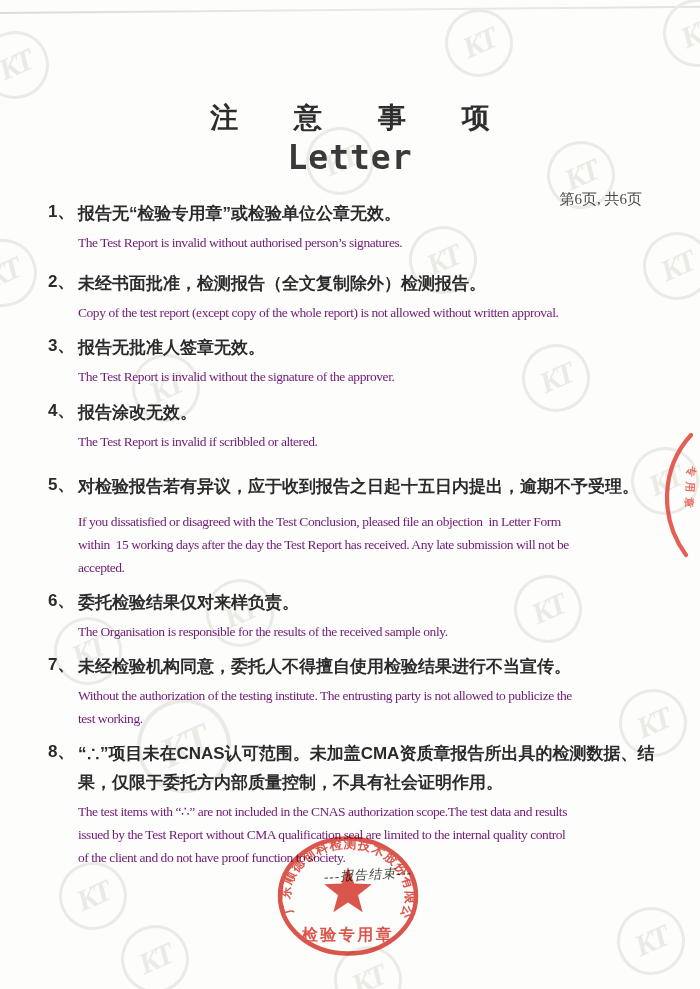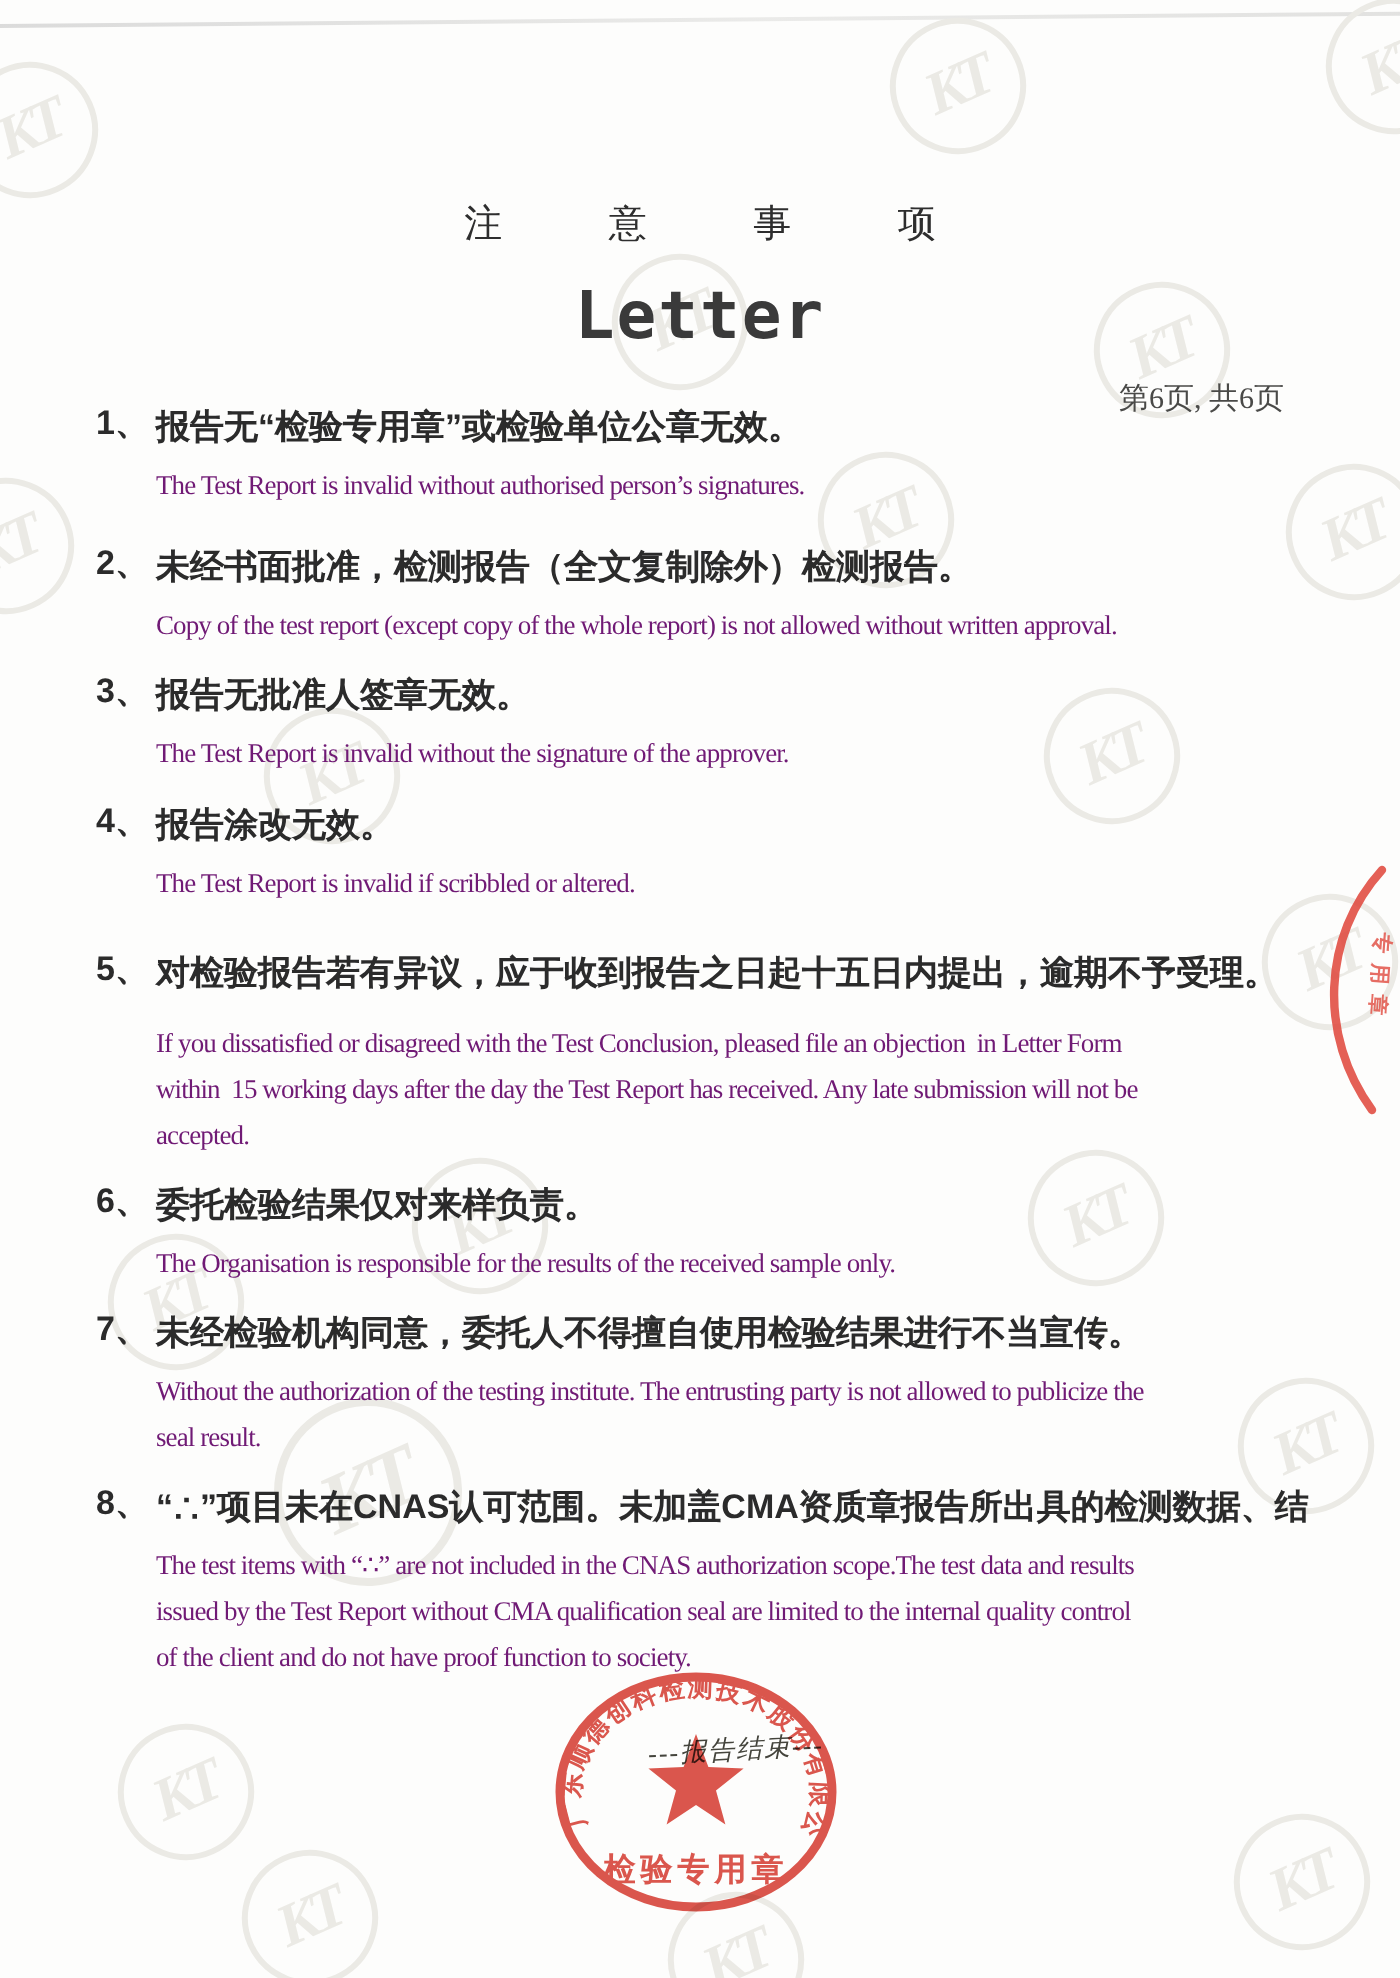--- a/index.html
+++ b/index.html
@@ -20,21 +20,21 @@
     border-radius:50%; display:flex; align-items:center; justify-content:center;
     transform:rotate(-24deg); color:#ebeae5; pointer-events:none;
   }
   .wm span{font-family:"Liberation Serif",serif; font-style:italic; font-weight:700;
     font-size:30px; letter-spacing:-3px;}
   .wm.big{width:86px;height:86px;border-width:4px;}
   .wm.big span{font-size:42px;}
   
   .title-zh{
     position:absolute; top:99px; left:0; width:100%; text-align:center;
-    font-size:19px; font-weight:400; letter-spacing:24px; text-indent:24px;
+    font-size:28px; font-weight:700; letter-spacing:24px; text-indent:24px;
     color:#2e2e2e;
   }
   .title-en{
     position:absolute; top:138px; left:0; width:100%; text-align:center;
     font-family:"DejaVu Sans Mono","Liberation Mono",monospace;
     font-size:33px; font-weight:700; letter-spacing:1px; color:#3a3a3a;
   }
   .pagenum{
     position:absolute; top:190px; right:58px;
     font-family:"Liberation Serif",serif; font-size:15px; color:#4a4a48;
@@ -206,28 +206,29 @@
       </div>
   </div>
 
   <div class="item" style="top:652px">
     <span class="num">7、</span>
     <div class="zh">
         <span class="zl">未经检验机构同意，委托人不得擅自使用检验结果进行不当宣传。</span>
       </div>
     <div class="en">
       <span class="el">Without the authorization of the testing institute. The entrusting party is not allowed to publicize the</span>
-      <span class="el">seal result.</span>
+      <span class="el">test working.</span>
     </div>
   </div>
 
   <div class="item" style="top:739px">
     <span class="num">8、</span>
     <div class="zh">
       <span class="zl">“∴”项目未在CNAS认可范围。未加盖CMA资质章报告所出具的检测数据、结</span>
+      <span class="zl">果，仅限于委托方内部质量控制，不具有社会证明作用。</span>
     </div>
     <div class="en">
       <span class="el">The test items with “∴” are not included in the CNAS authorization scope.The test data and results</span>
       <span class="el">issued by the Test Report without CMA qualification seal are limited to the internal quality control</span>
       <span class="el">of the client and do not have proof function to society.</span>
     </div>
   </div>
 
   <svg class="stamp" viewBox="0 0 146 124">
     <ellipse cx="73" cy="62" rx="68" ry="57.5" fill="none" stroke="#d8453a" stroke-width="4.5"></ellipse>

